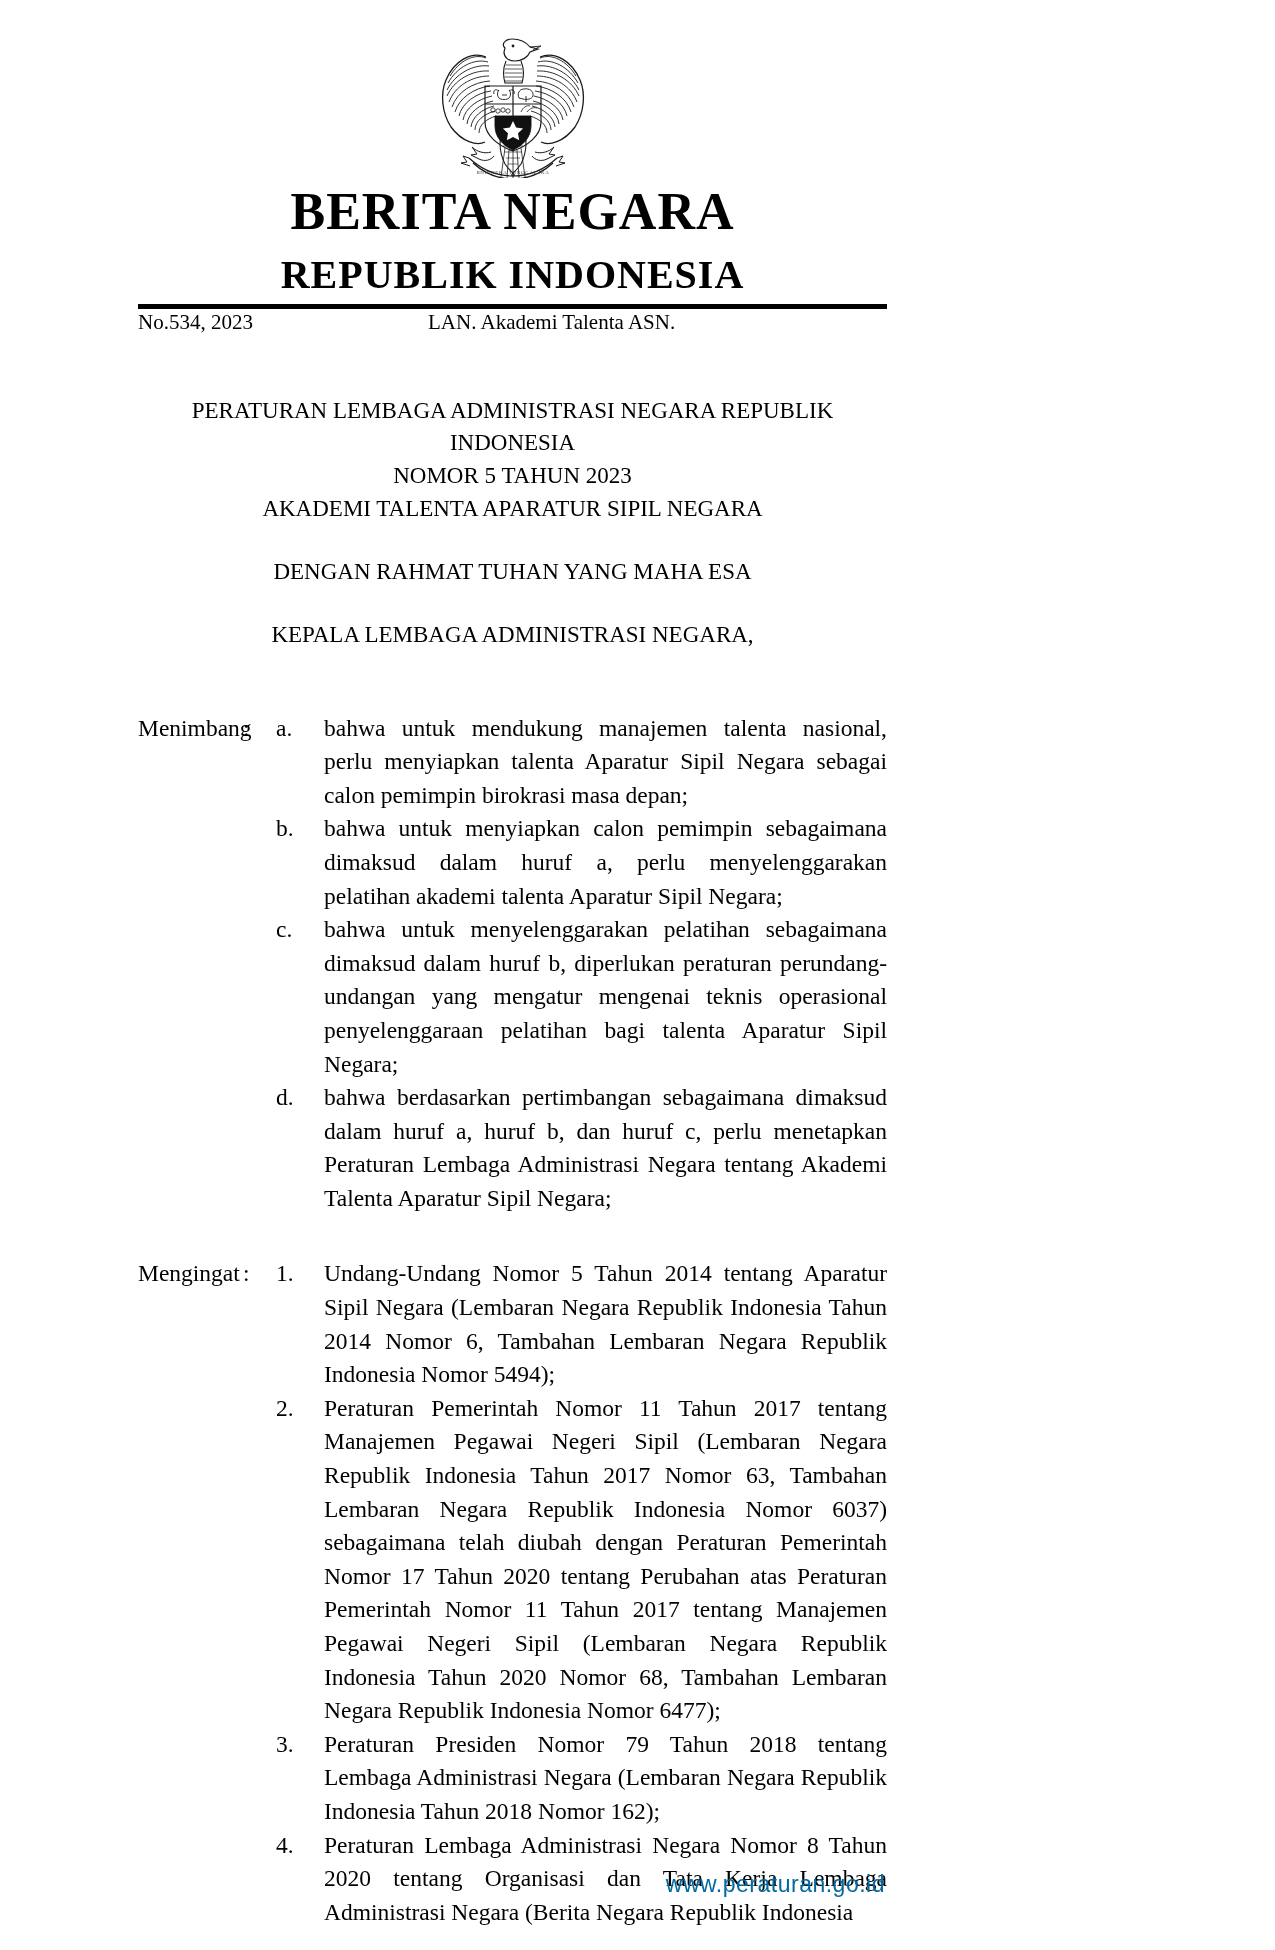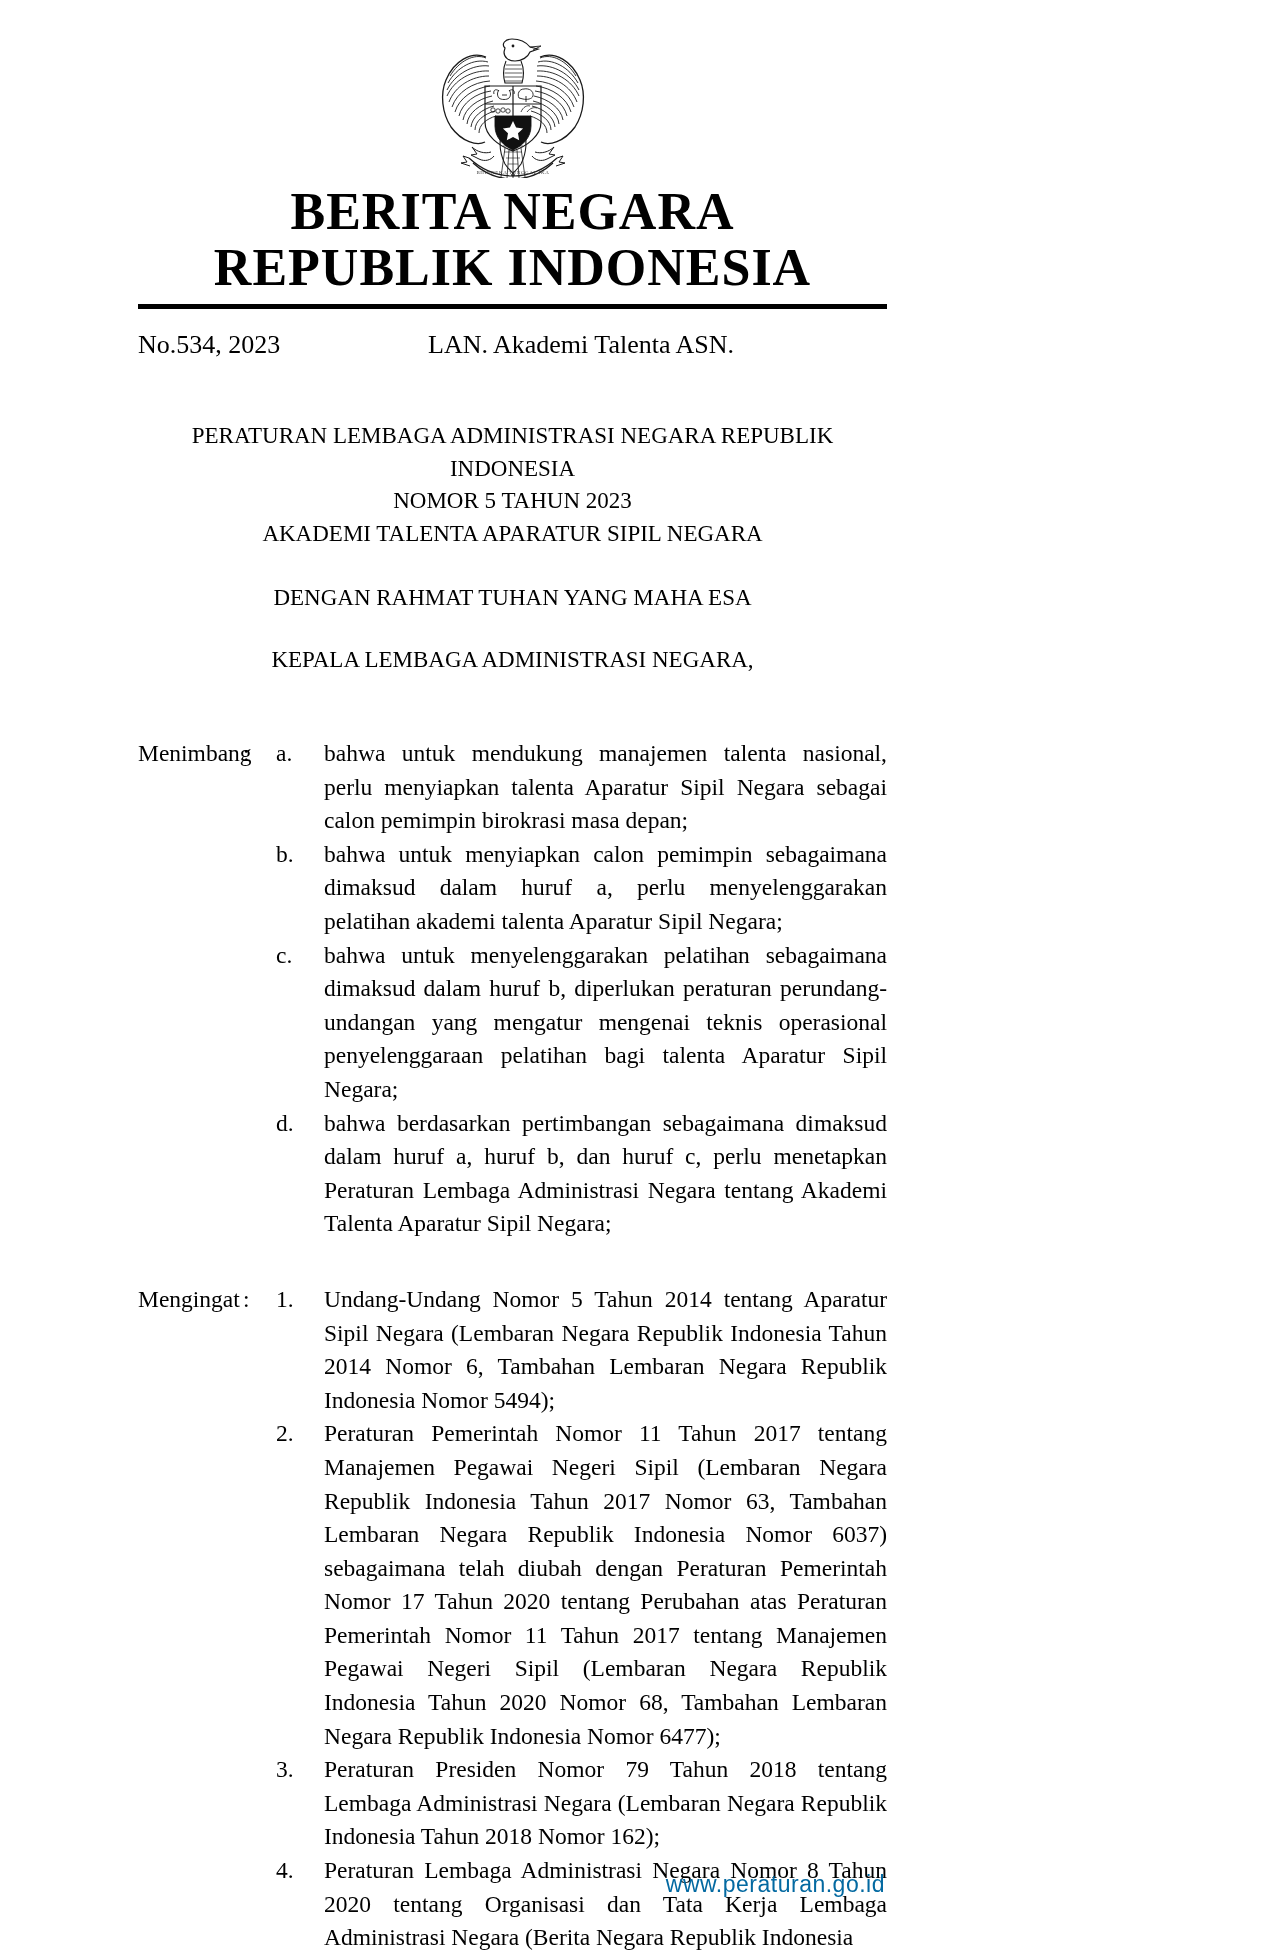--- a/index.html
+++ b/index.html
@@ -41,33 +41,34 @@
     text-align: center;
     font-weight: bold;
     letter-spacing: 1px;
     line-height: 1.08;
   }
   .masthead .line1 {
     font-size: 52px;
     margin-top: 6px;
   }
   .masthead .line2 {
-    font-size: 52px;
+    font-size: 40px;
+    margin-top: 13px;
   }
   .rule {
     border-bottom: 5px solid #000;
     margin-top: 8px;
     width: 100%;
   }
 
   
   .idline {
     display: flex;
-    font-size: 26px;
-    padding-top: 19px;
+    font-size: 21px;
+    padding-top: 0;
     line-height: 1.3;
   }
   .idline .no {
     width: 290px;
     flex: 0 0 290px;
   }
   .idline .subject {
     flex: 1 1 auto;
   }
 

